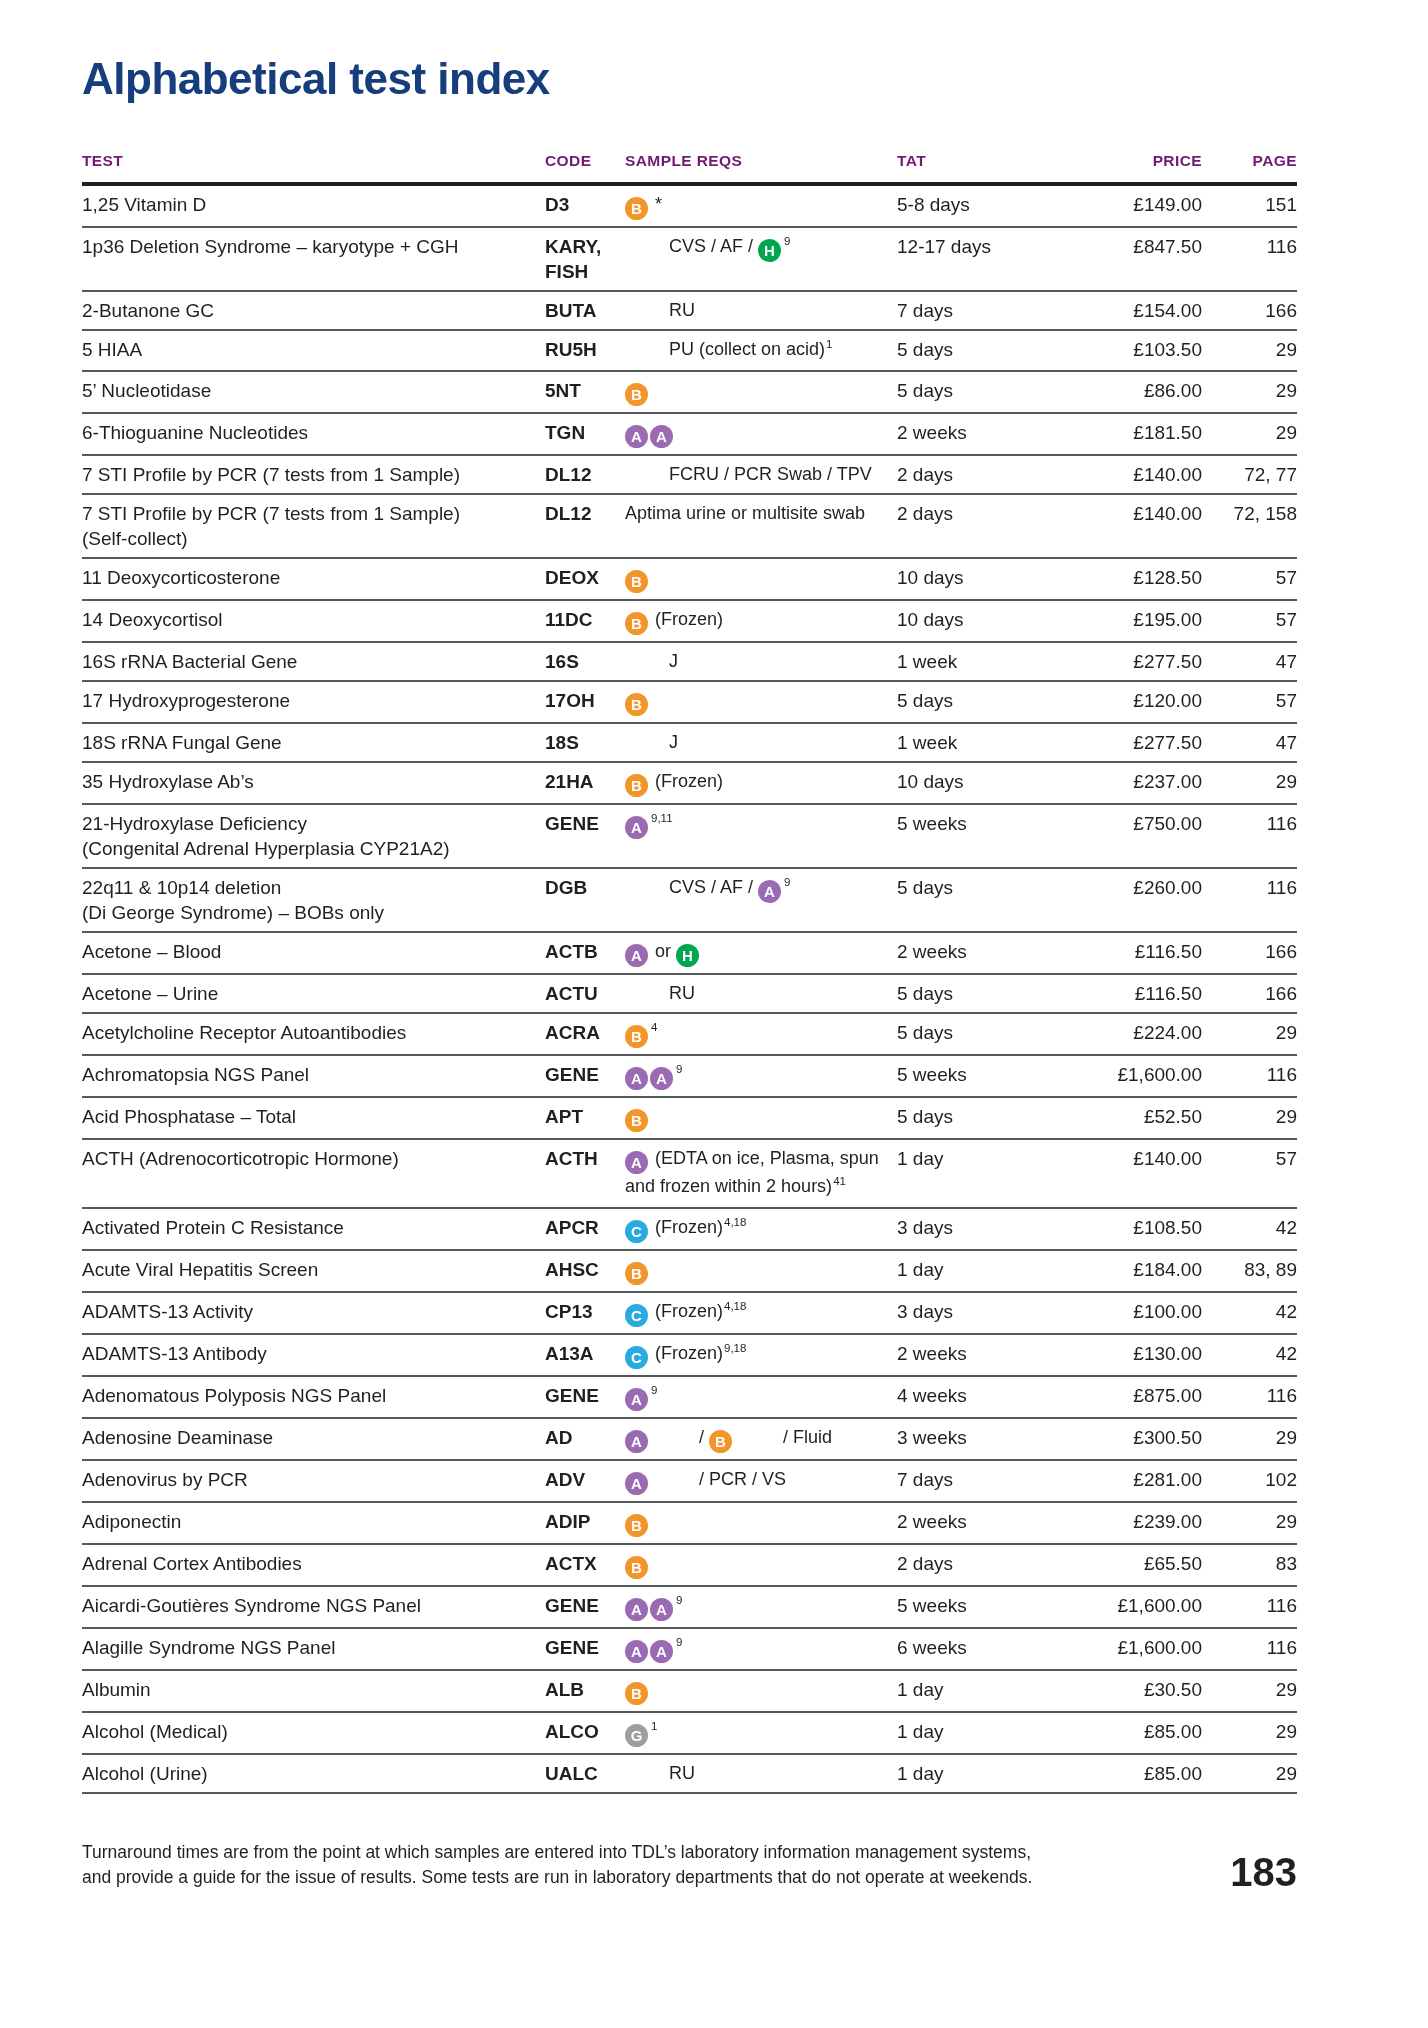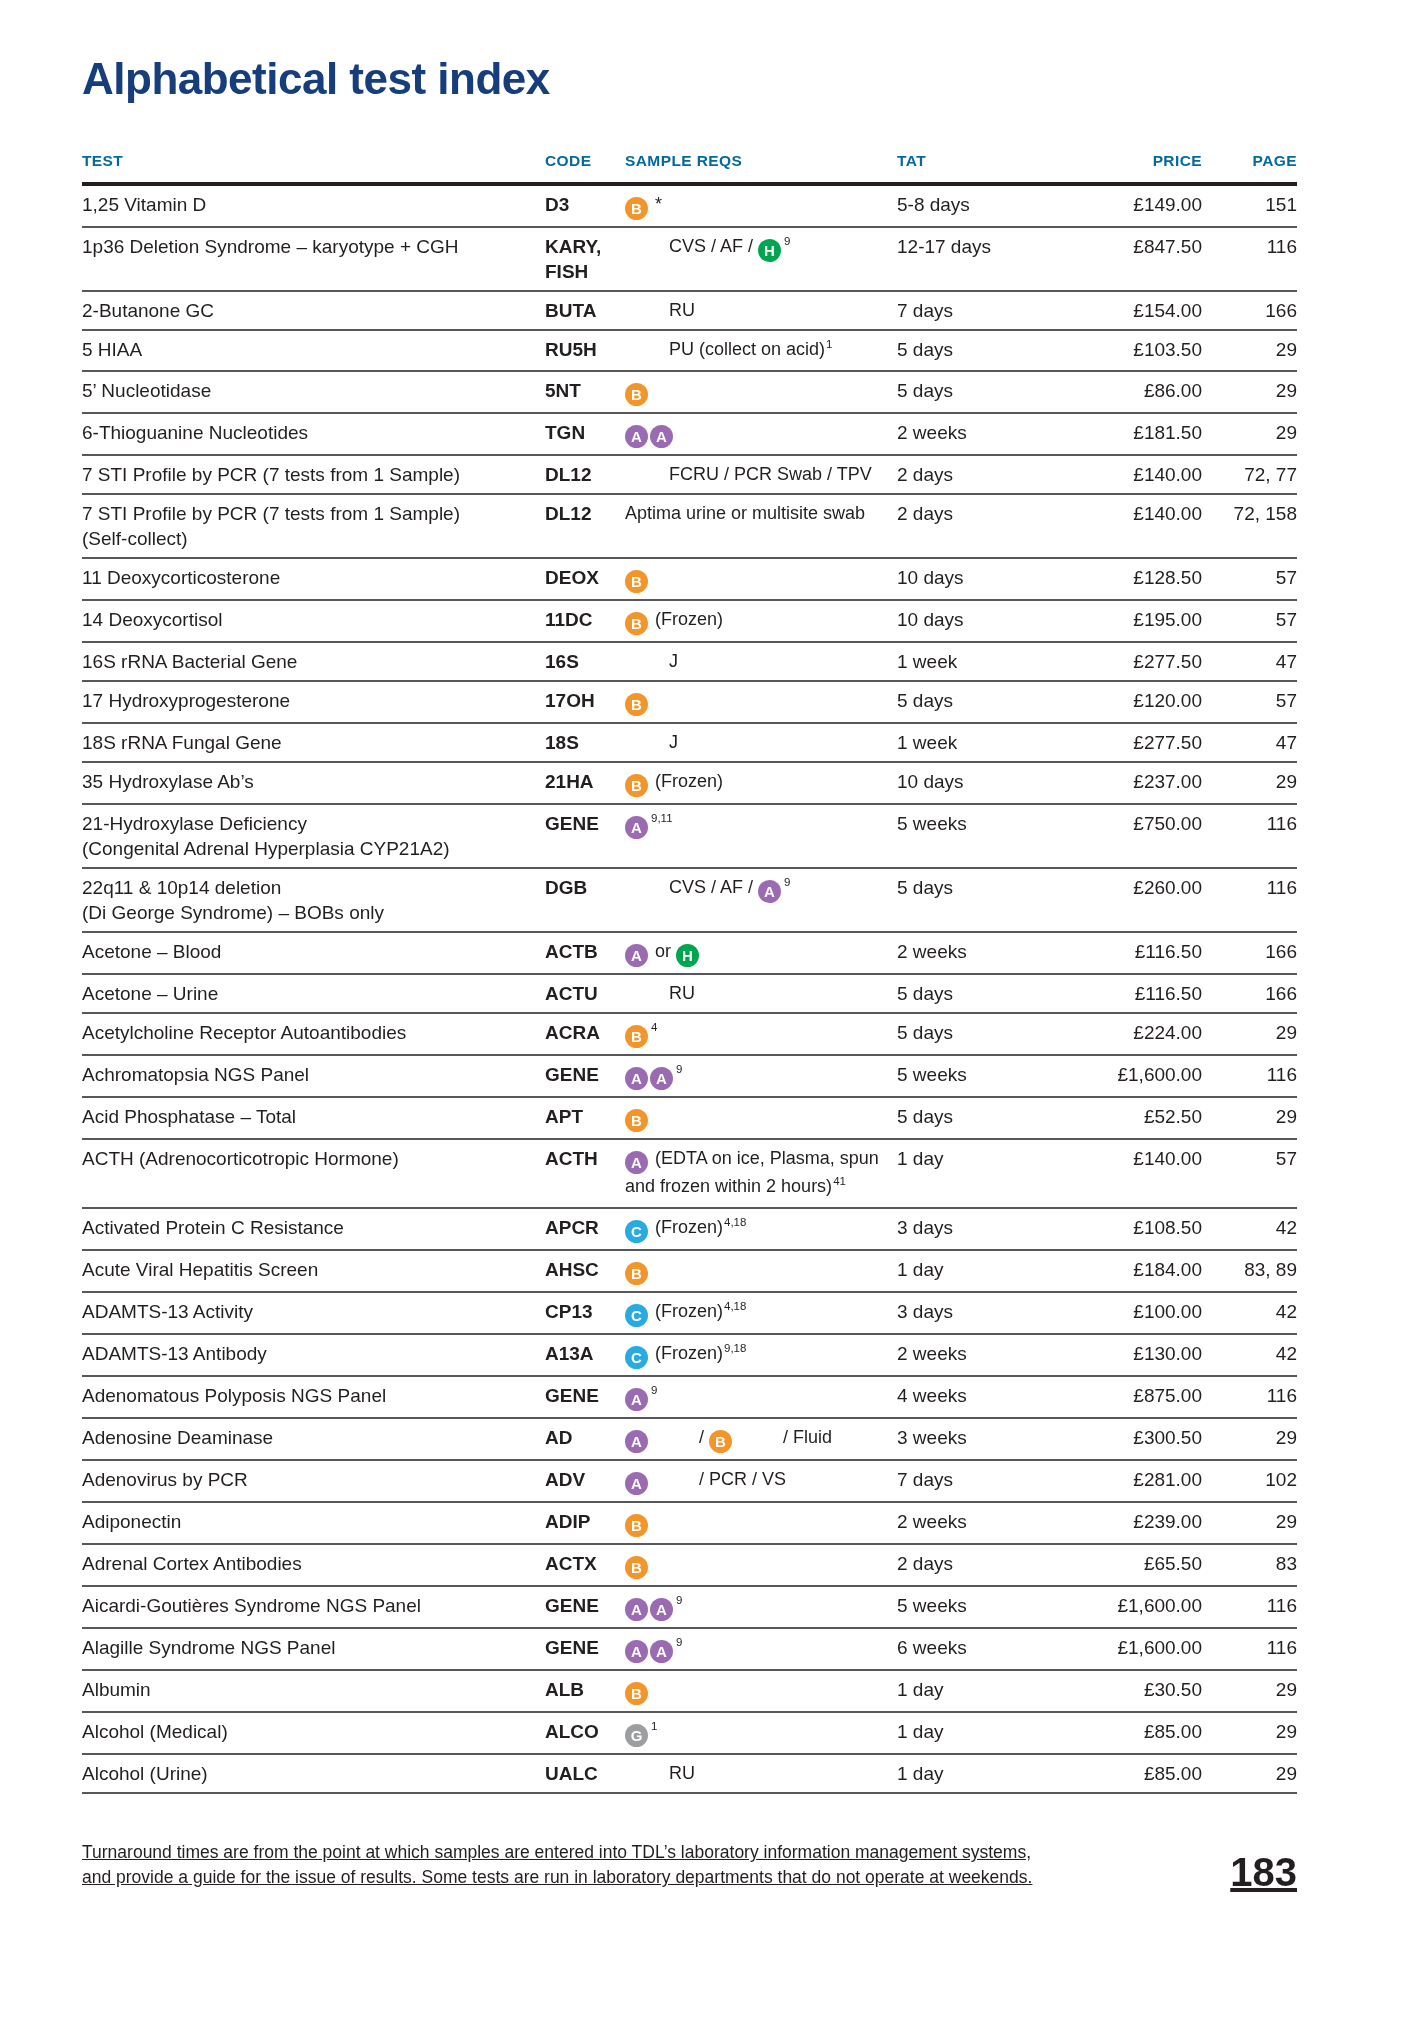--- a/index.html
+++ b/index.html
@@ -23,21 +23,21 @@
 
   table.index-table {
     border-collapse: collapse;
     table-layout: fixed;
     width: 1215px;
     margin-top: 50px;
   }
   thead th {
     font-size: 15.5px;
     font-weight: bold;
-    color: #0369a1;
+    color: #701a75;
     text-align: left;
     letter-spacing: 0.4px;
     padding: 0 0 12px 0;
     border-bottom: 4px solid #231F20;
   }
   thead th.r, tbody td.r { text-align: right; }
 
   tbody td {
     border-bottom: 2px solid #57585B;
     padding: 6px 0 6px 0;
@@ -65,21 +65,20 @@
     vertical-align: -4px;
     margin-right: 2px;
   }
 
   .footer {
     width: 1215px;
     margin-top: 46px;
     display: flex;
     justify-content: space-between;
     align-items: flex-end;
-    text-decoration: underline;
   }
   .note {
     margin: 0;
     font-size: 17.5px;
     line-height: 25px;
     white-space: pre-line;
     max-width: 1020px;
   }
   .pagenum {
     font-size: 40px;

